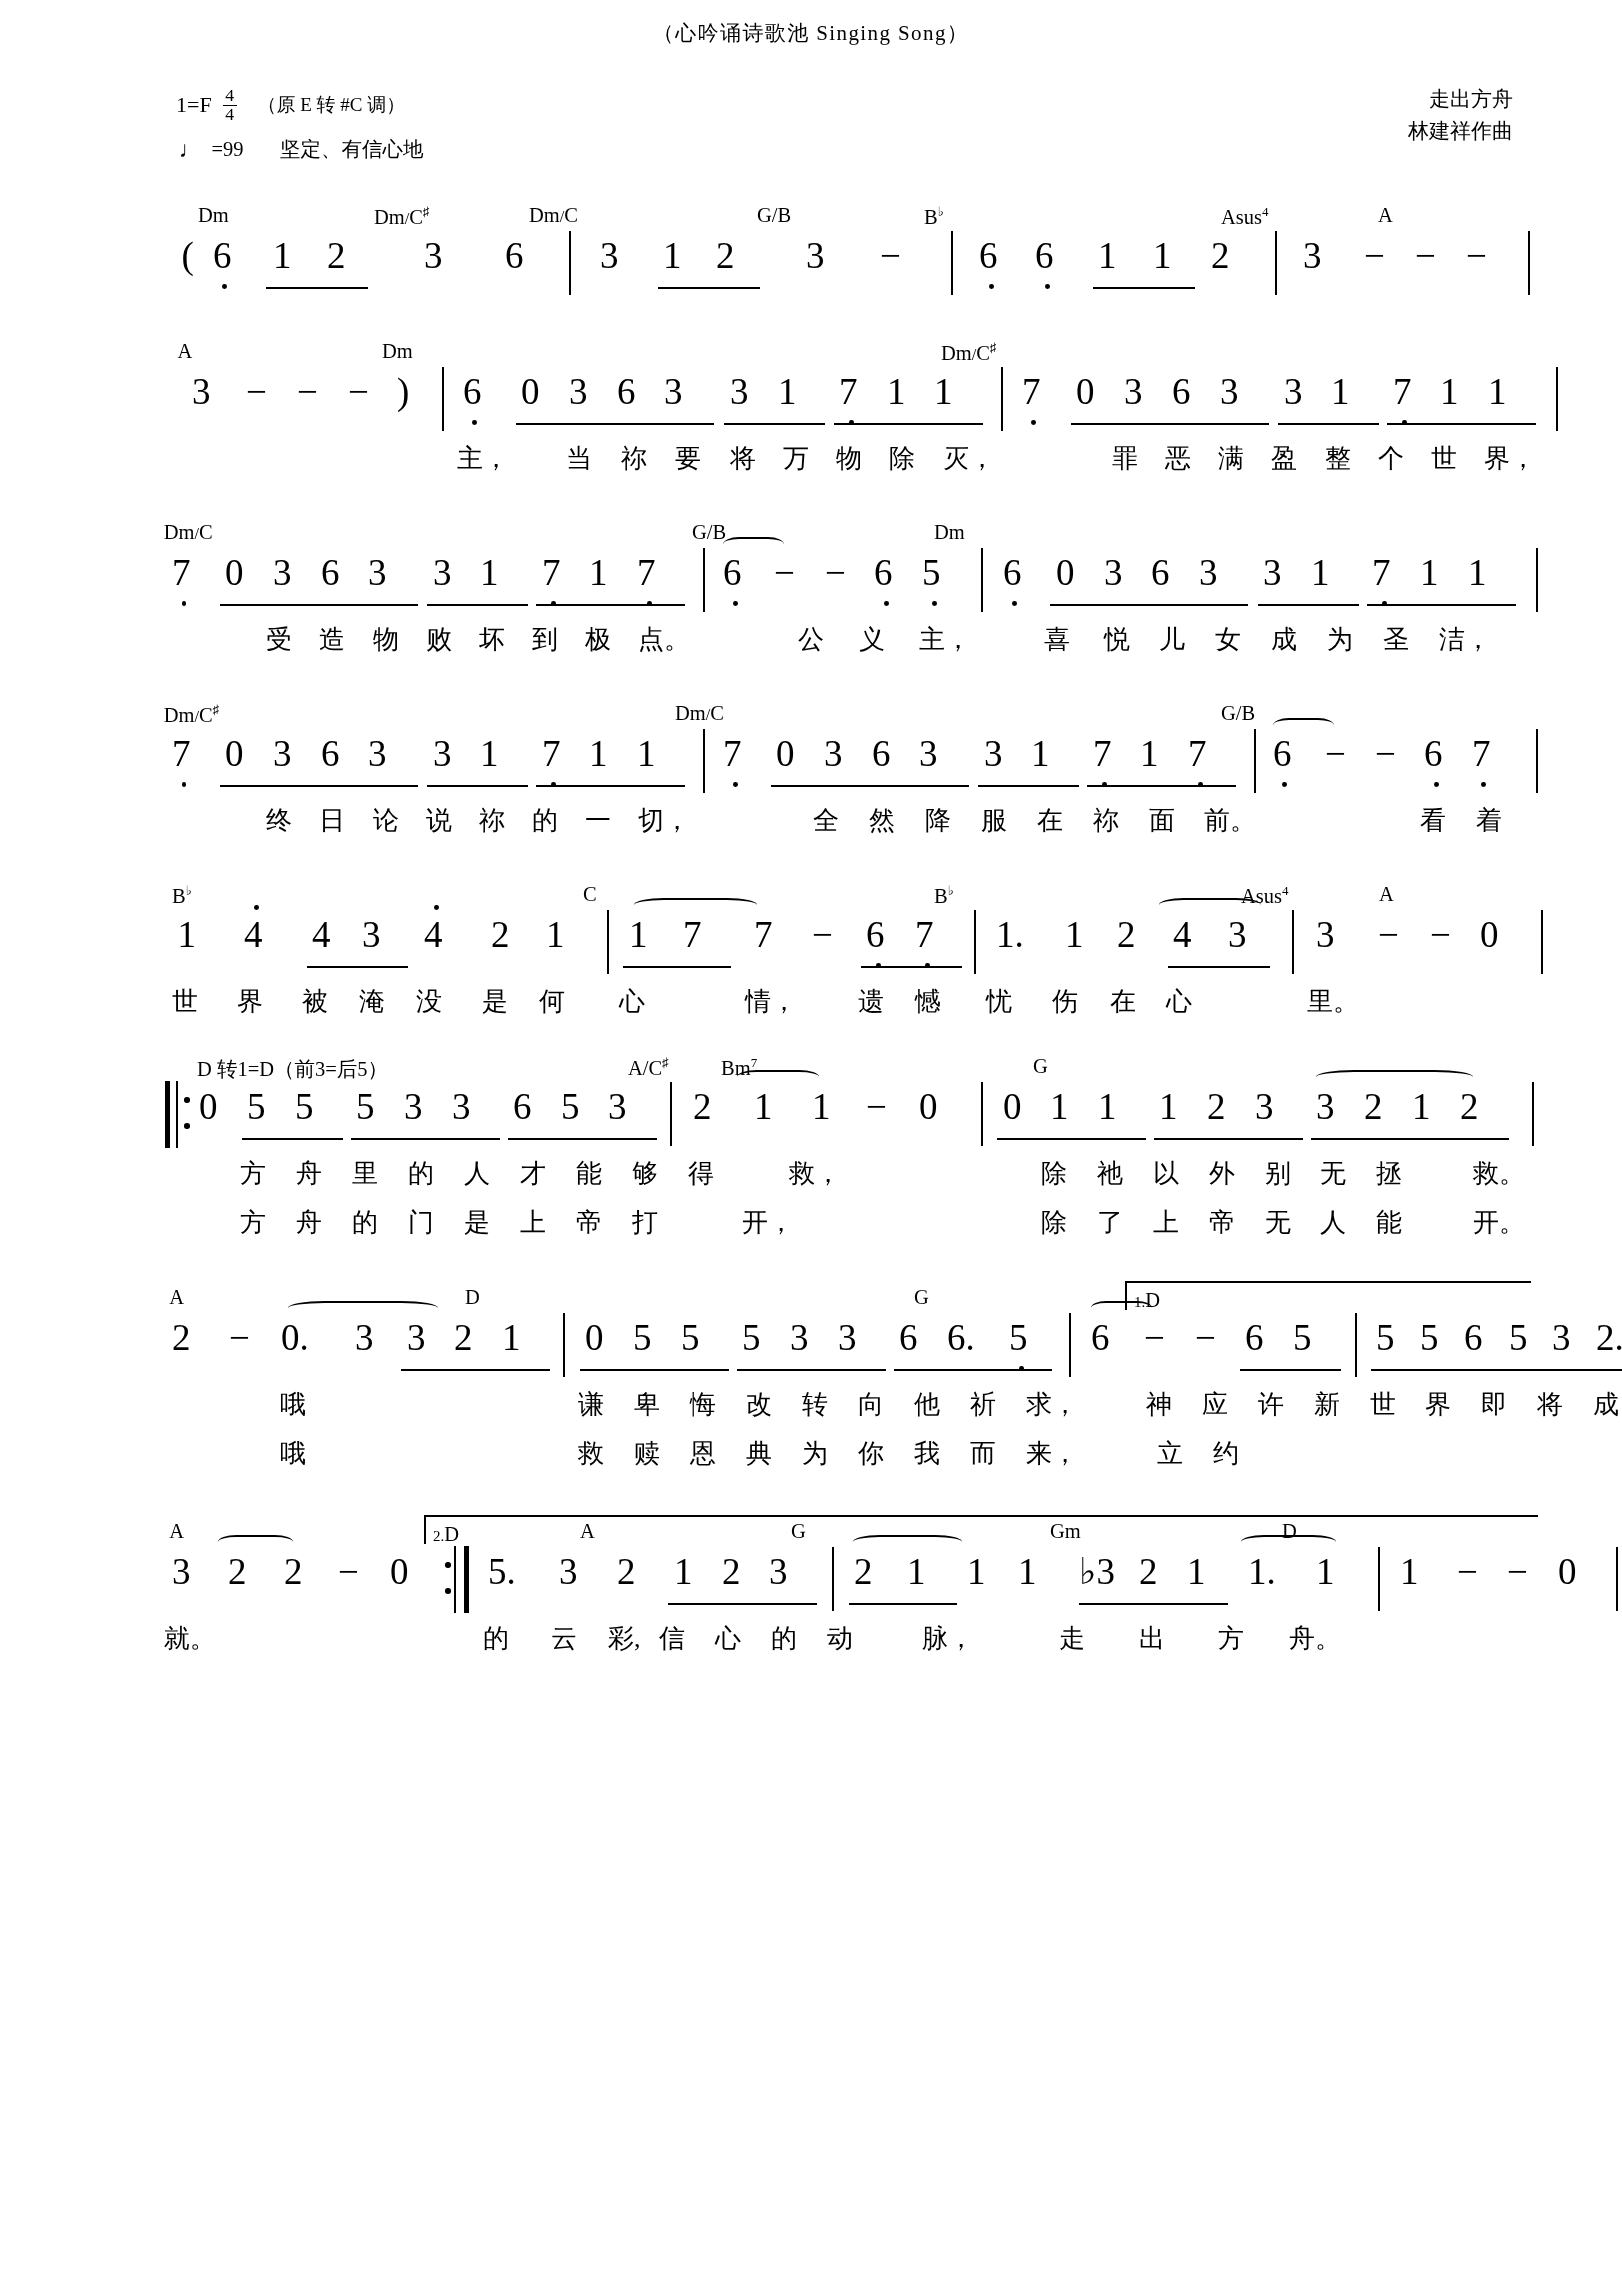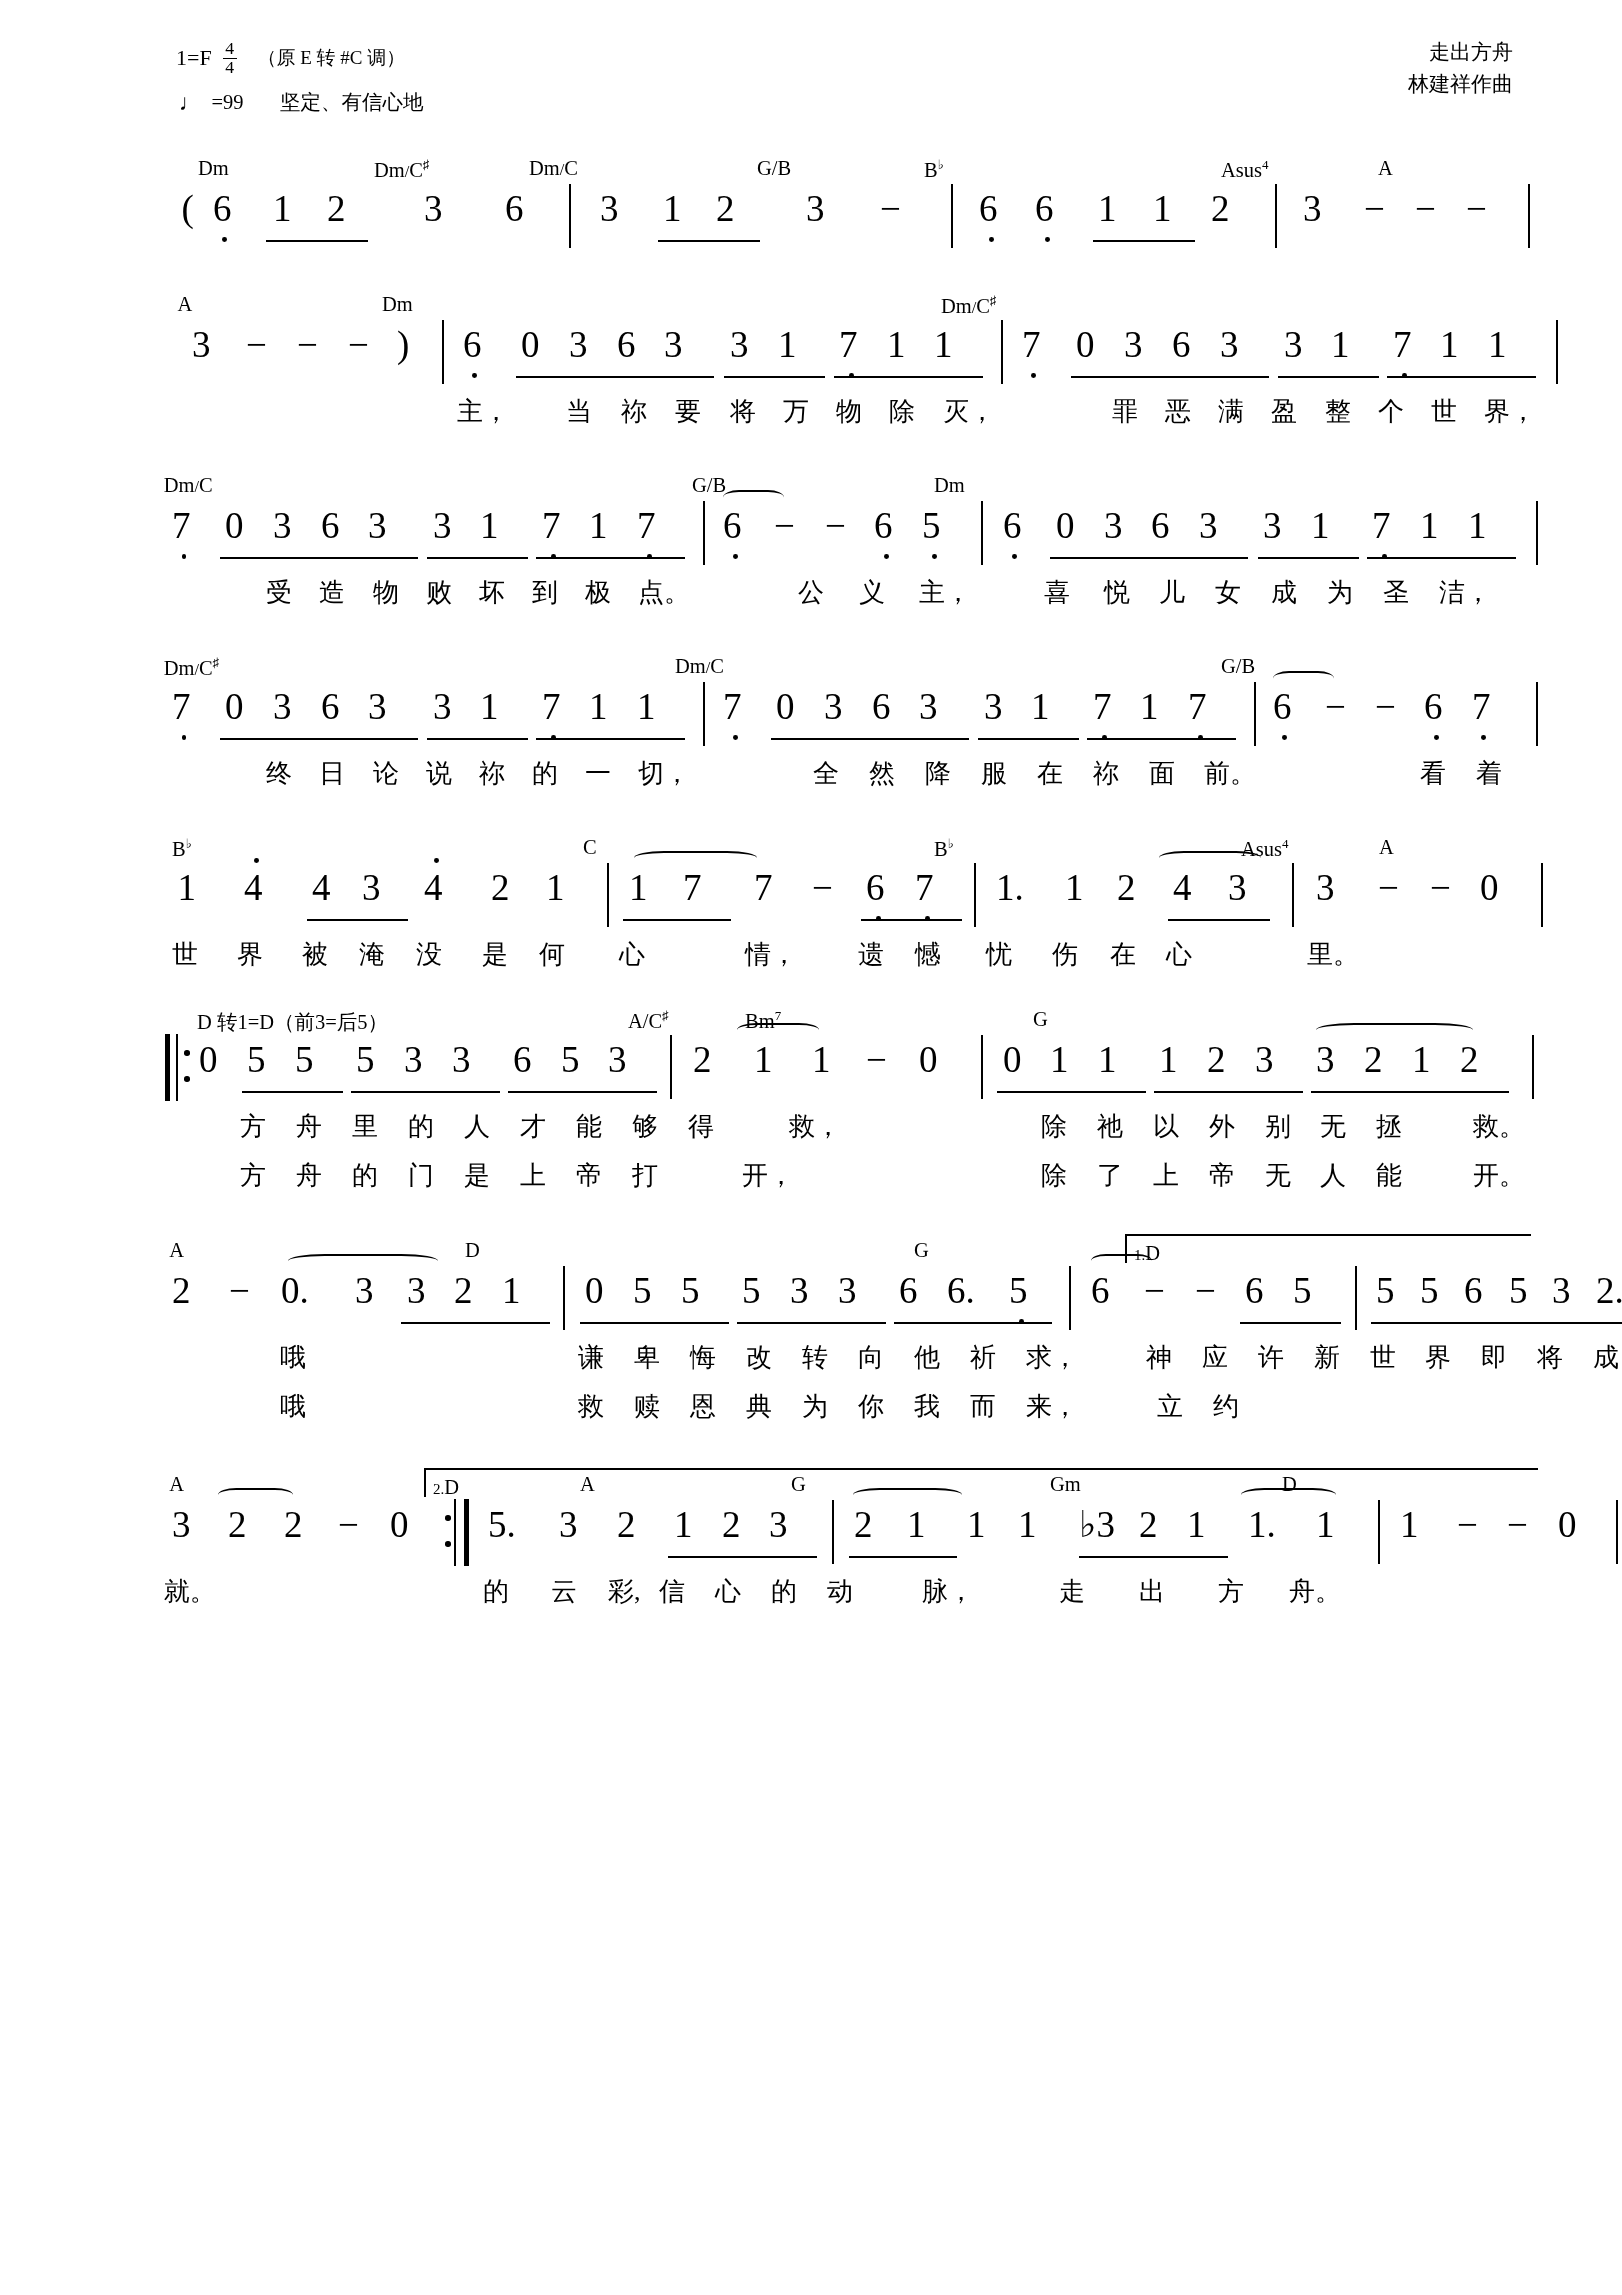--- a/index.html
+++ b/index.html
@@ -106,20 +106,21 @@
   .barline{position:absolute;width:2px;background:#000;}
   .tie{position:absolute;border-top:2px solid #000;border-radius:50%/100%;height:12.3px;border-left:none;border-right:none;border-bottom:none;}
   .bracket{position:absolute;border-top:2px solid #000;border-left:2px solid #000;}
   .repeat-dot{position:absolute;width:5.5px;height:5.5px;border-radius:50%;background:#000;}
 </style>
 </head>
 <body>
 
 <div class="sheet">
 
+  <div class="subtitle">（心吟诵诗歌池 Singing Song）</div>
 
   <div class="meta-row">
     <div class="key-sig">
       <span>1=F</span>
       <span class="frac">
         <span class="num">4</span>
         <span class="den">4</span>
       </span>
       <span class="orig-key">（原 E 转 #C 调）</span>
     </div>
@@ -455,21 +456,21 @@
       <span class="ly" style="left:953px">在</span>
       <span class="ly" style="left:1009px">心</span>
       <span class="ly" style="left:1150px">里。</span>
     </div>
   </div>
 
   <div class="system" style="margin-top:22px;">
     <div class="chords">
       <span class="chord" style="left:40px">D 转1=D（前3=后5）</span>
       <span class="chord" style="left:471px">A/C<sup>♯</sup></span>
-      <span class="chord" style="left:588px">Bm<sup>7</sup></span>
+      <span class="chord" style="left:564px">Bm<sup>7</sup></span>
       <span class="chord" style="left:876px">G</span>
     </div>
     <div class="notes">
       <span class="barline" style="left:8.2px;top:-4.1px;height:67px;width:4.8px"></span>
       <span class="barline" style="left:19px;top:-4.1px;height:67px"></span>
       <span class="repeat-dot" style="left:27px;top:12.3px"></span>
       <span class="repeat-dot" style="left:27px;top:38px"></span>
       <span class="tok" style="left:42px;top:0">0</span>
       <span class="tok" style="left:90px;top:0">5</span>
       <span class="tok" style="left:138px;top:0">5</span>

